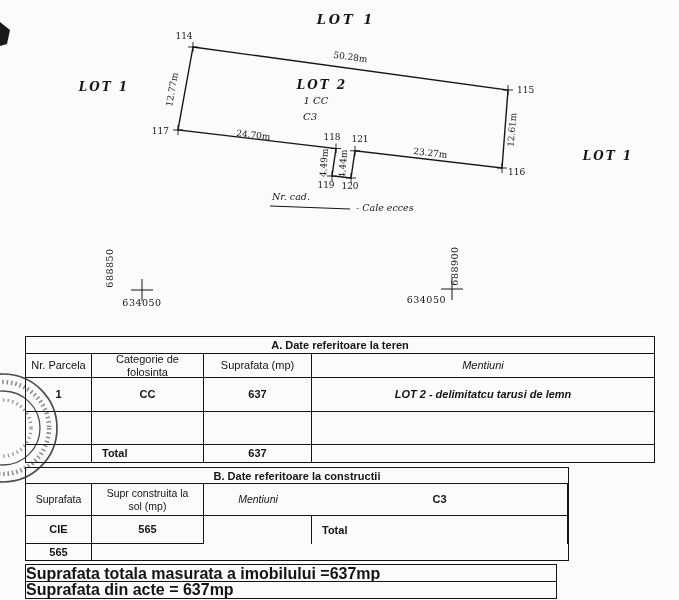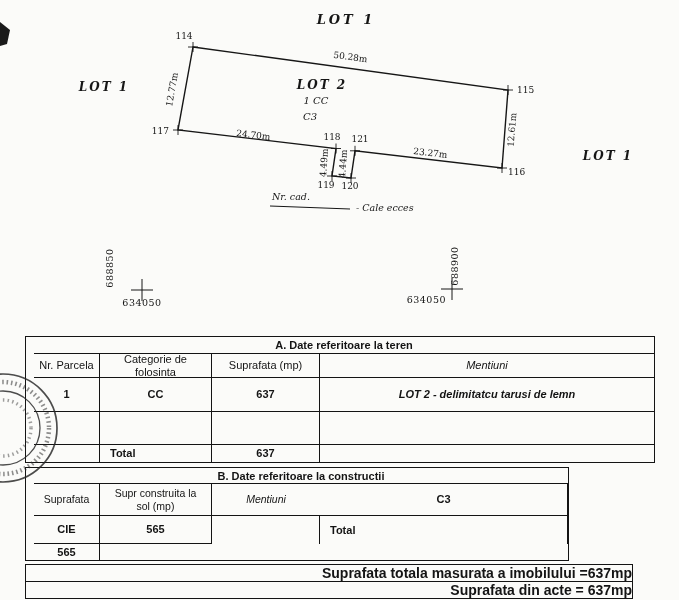--- a/index.html
+++ b/index.html
@@ -12,37 +12,37 @@
   .pt   { font-size:9px; }
   .meas { font-size:9px; }
   .coord{ font-size:9.5px; letter-spacing:0.5px; }
   .lot  { font-size:13px; font-style:italic; font-weight:bold; letter-spacing:3px; }
   .lotSm{ font-size:12px; font-style:italic; font-weight:bold; letter-spacing:2px; }
   .lot2 { font-size:12px; font-style:italic; font-weight:bold; letter-spacing:2px; }
   .ital { font-size:10px; font-style:italic; }
   .small-ital { font-size:9.5px; font-style:italic; }
 
   
-  .tbl { position:absolute; border:1.3px solid #141414; background:transparent;padding-left:8px; }
+  .tbl { position:absolute; border:1.3px solid #141414; background:transparent; }
   .tbl-title { border-bottom:1.3px solid #141414; font-weight:bold; font-size:11px;
                display:flex; align-items:center; justify-content:center; }
   .grid { display:grid; grid-template-columns:66px 112px 108px 1fr; }
   .gA { grid-template-rows:24px 34px 33px 17px; }
   .gB { grid-template-rows:32px 28px 16px; }
   .c { border-right:1.1px solid #141414; border-bottom:1.1px solid #141414;
        display:flex; align-items:center; justify-content:center;
        font-size:11px; text-align:center; line-height:1.15; padding:1px 3px; }
   .c.last { border-right:none;font-style:italic; }
   .c.nb { border-bottom:none; }
   .c.hB { font-size:10.5px; }
   .b { font-weight:bold; }
   .totlbl { justify-content:flex-start; padding-left:10px; }
 
-  .footerbox { position:absolute; left:25px; width:608px; border:1.3px solid #141414;
-               font-weight:bold; font-size:14px; text-align:right; background:transparent; }
+  .footerbox { position:absolute; left:25px; width:532px; border:1.3px solid #141414;
+               font-weight:bold; font-size:16px; text-align:left; background:transparent; }
   .footerbox .l1 { border-bottom:1px solid #141414; height:17px; line-height:17px; }
   .footerbox .l2 { height:16px; line-height:16px; }
 
   .stamp { position:absolute; left:0; top:366px; opacity:.82; }
 </style>
 </head>
 <body>
 
 <div class="page">
 

